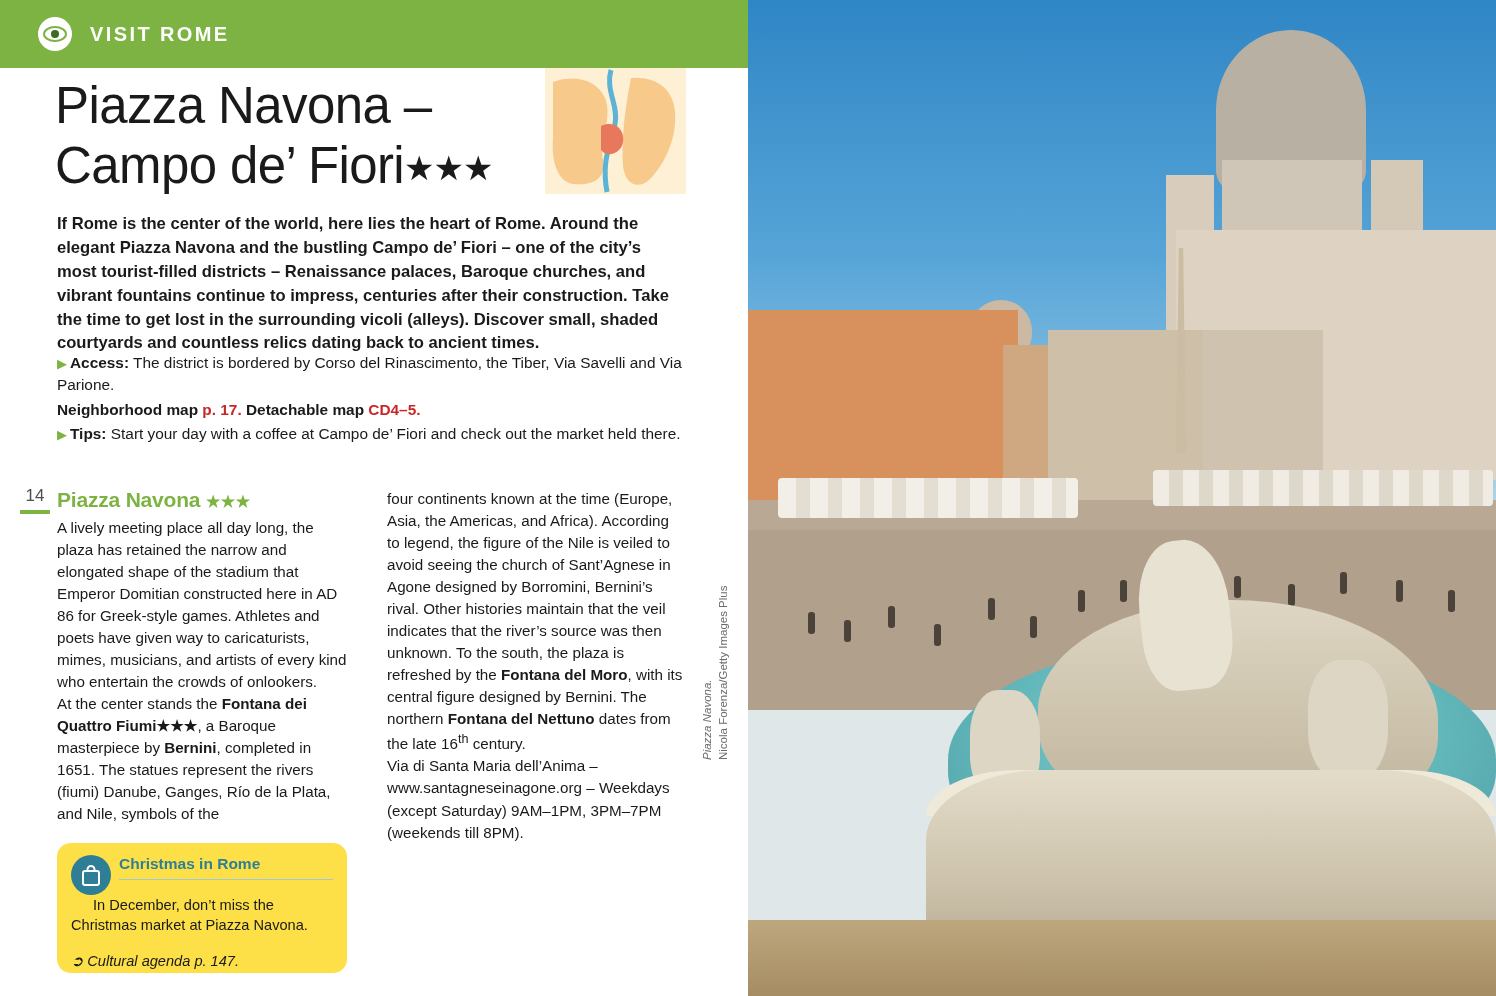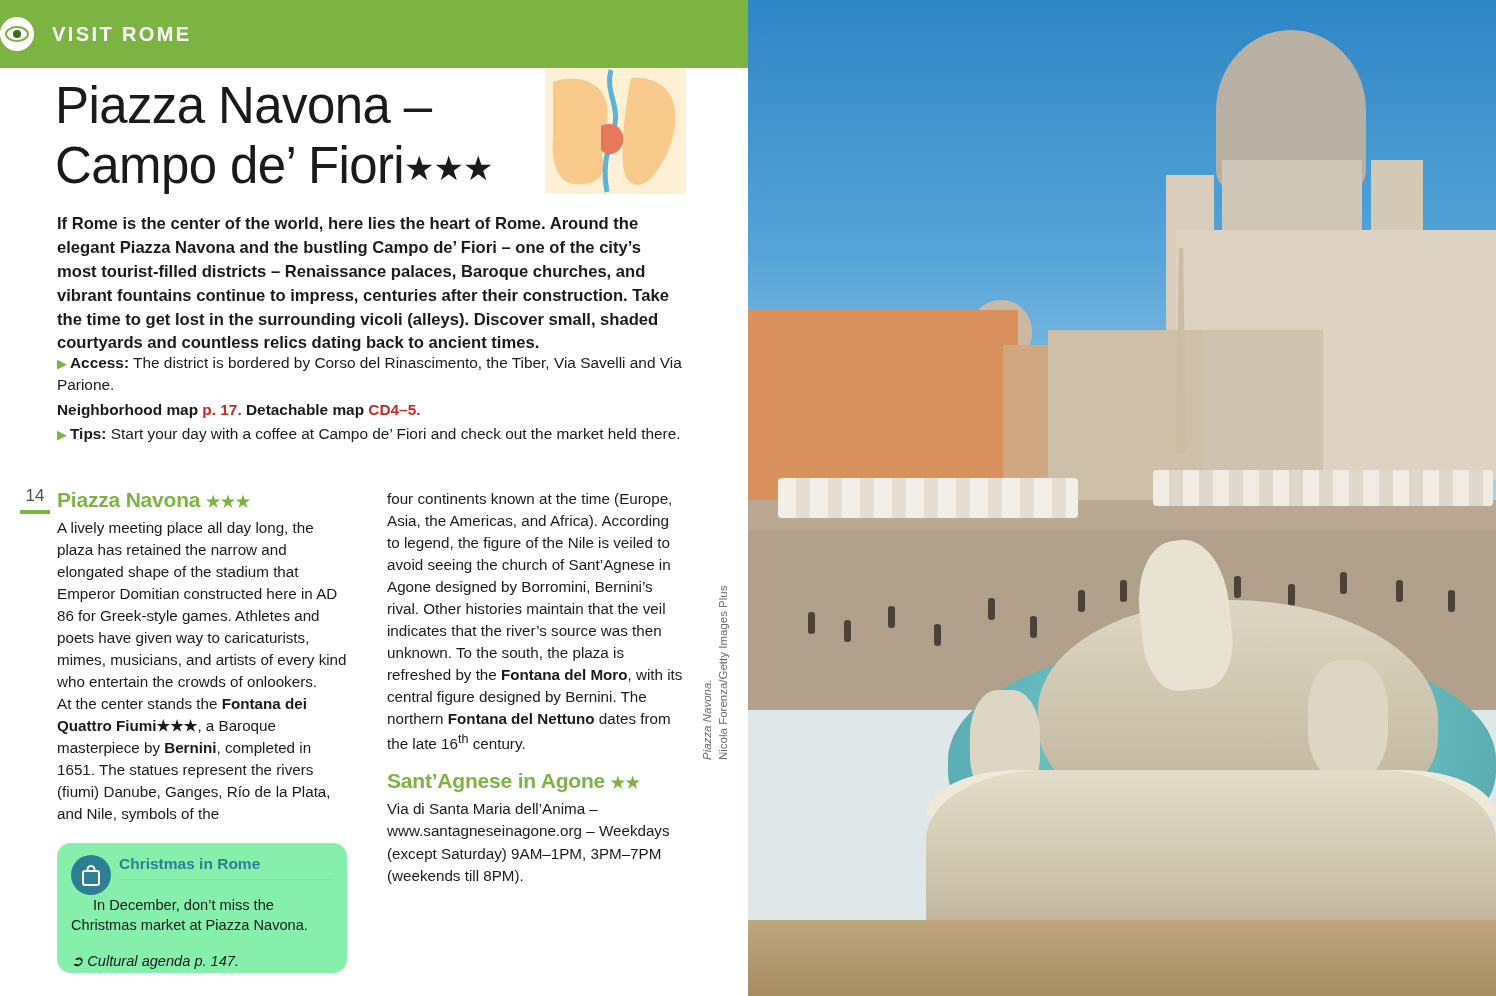--- a/index.html
+++ b/index.html
@@ -25,20 +25,21 @@
     background: #ffffff;
   }
   .header-band {
     position: absolute;
     top: 0; left: 0;
     width: 748px;
     height: 68px;
     background: #7cb342;
     display: flex;
     align-items: center;
+    padding-left: 38px;
   }
   .eye-icon {
     width: 34px; height: 34px;
     border-radius: 50%;
     background: #ffffff;
     display: flex;
     align-items: center;
     justify-content: center;
     margin-right: 18px;
   }
@@ -150,21 +151,21 @@
     color: #1a1a1a;
   }
   .body-text p { margin: 0; }
   .italic { }
   .callout {
     position: absolute;
     left: 57px;
     top: 843px;
     width: 290px;
     height: 130px;
-    background: #86efac;
+    background: #fde047;
     border-radius: 14px;
     padding: 12px 14px 10px 14px;
   }
   .callout-head {
     display: flex;
     align-items: center;
     gap: 10px;
     border-bottom: 1px solid #9fc9d4;
     padding-bottom: 6px;
     margin-bottom: 6px;
@@ -460,24 +461,20 @@
         </p>
       </div>
     </div>
 
     <div class="col-right">
       <div class="body-text">
         <p>
           <span>four continents known at the time (Europe, Asia, the Americas, and Africa). According to legend, the figure of the Nile is veiled to avoid seeing the church of Sant’Agnese in Agone designed by Borromini, Bernini’s rival. Other histories maintain that the veil indicates that the river’s source was then unknown. To the south, the plaza is refreshed by the </span><span class="bold">Fontana del Moro</span><span>, with its central figure designed by Bernini. The northern </span><span class="bold">Fontana del Nettuno</span><span> dates from the late 16</span><sup>th</sup><span> century.</span>
         </p>
       </div>
-      <h2 class="sec-head" style="margin-top:14px;">
-        <span>Sant’Agnese in Agone</span>
-        <span class="st">★★</span>
-      </h2>
       <div class="body-text">
         <p class="italic">Via di Santa Maria dell’Anima – www.santagneseinagone.org – Weekdays (except Saturday) 9AM–1PM, 3PM–7PM (weekends till 8PM).</p>
       </div>
     </div>
 
     <div class="callout">
       <div class="callout-icon">
         <svg width="20" height="22" viewBox="0 0 20 22">
           <rect x="2" y="7" width="16" height="14" rx="2" fill="none" stroke="#ffffff" stroke-width="2"></rect>
           <path d="M6.5 8 V5.5 a3.5 3.5 0 0 1 7 0 V8" fill="none" stroke="#ffffff" stroke-width="2"></path>

